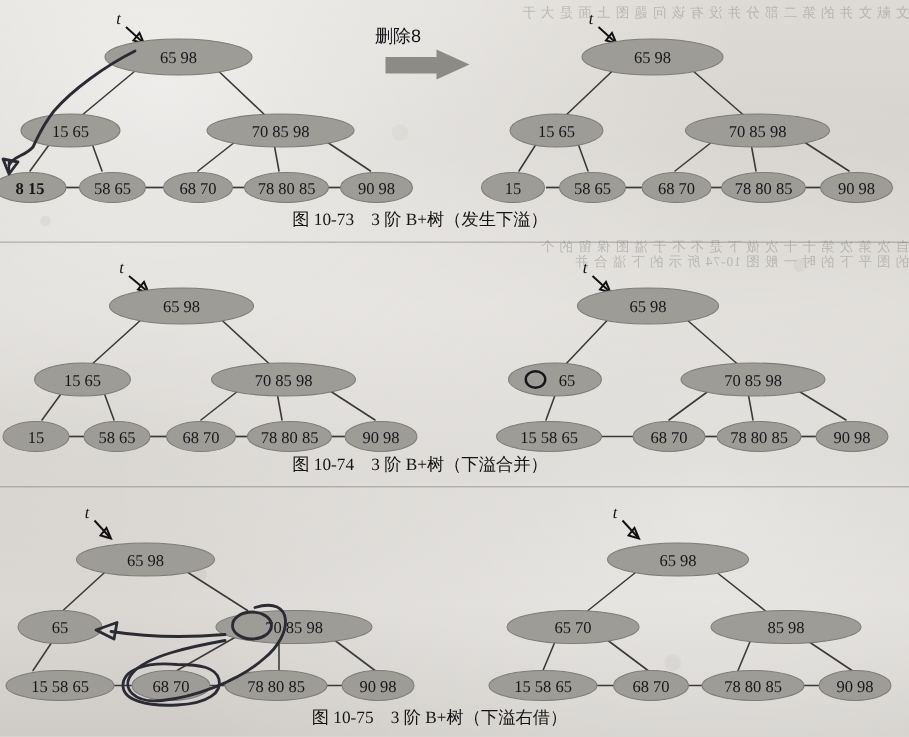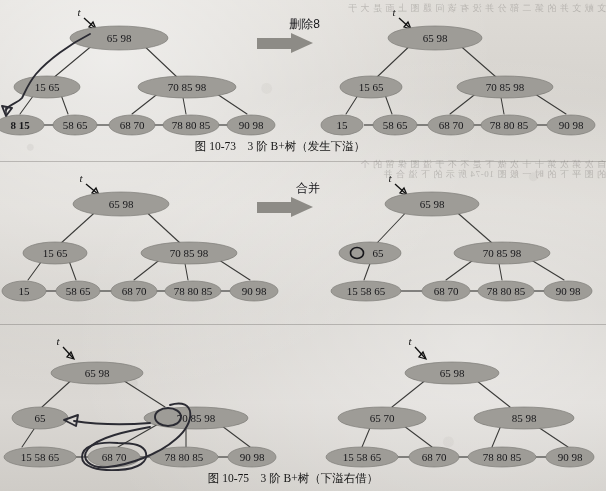--- a/index.html
+++ b/index.html
@@ -57,21 +57,21 @@
   .key.bold{font-weight:bold;}
   .tlabel{
     font-family:"Liberation Serif","DejaVu Serif",serif;
     font-style:italic;font-size:11px;fill:#111;text-anchor:middle;
   }
   .tarrow{stroke:#111;stroke-width:1.3;fill:none;}
   .pen{stroke:#2b2b33;stroke-width:1.9;fill:none;stroke-linecap:round;stroke-linejoin:round;}
   .pen-thin{stroke:#2b2b33;stroke-width:1.5;fill:none;stroke-linecap:round;}
   .hole{fill:none;stroke:#16161a;stroke-width:1.6;}
 
-  .op{position:absolute;text-align:right;}
+  .op{position:absolute;text-align:left;}
   .op-label{
     font-family:"Liberation Sans","DejaVu Sans",sans-serif;
     font-size:12px;color:#16161a;line-height:1;margin-bottom:3px;
     white-space:nowrap;
   }
   .op-arrow{position:relative;width:56px;height:20px;margin:0 auto;}
   .op-arrow .shaft{
     position:absolute;left:0;top:5px;width:38px;height:11px;background:#8d8b86;
   }
   .op-arrow .head{
@@ -242,27 +242,20 @@
       <ellipse class="node-ell" cx="134" cy="121" rx="23" ry="10"></ellipse>
       <text class="key" x="134" y="125">68 70</text>
 
       <ellipse class="node-ell" cx="193" cy="121" rx="28" ry="10"></ellipse>
       <text class="key" x="193" y="125">78 80 85</text>
 
       <ellipse class="node-ell" cx="254" cy="121" rx="24" ry="10"></ellipse>
       <text class="key" x="254" y="125">90 98</text>
     </svg>
 
-    <div class="op" style="left:250px;top:20px;width:70px;">
-      <div class="op-label">合并</div>
-      <div class="op-arrow">
-        <div class="shaft"></div>
-          <div class="head"></div>
-      </div>
-    </div>
 
     <svg class="tree" style="left:320px;top:8px;" width="286" height="132" viewBox="0 0 286 132">
       <text class="tlabel" x="70" y="12">t</text>
       <path class="tarrow" d="M75,14 L86,24"></path>
       <path class="tarrow" d="M87,25 L80,23 L84,18 Z" fill="#111"></path>
 
       <path class="edge" d="M92,36 L56,74"></path>
       <path class="edge" d="M132,38 L172,73"></path>
       <path class="edge" d="M52,88 L44,110"></path>
       <path class="edge" d="M156,88 L126,110"></path>
@@ -289,20 +282,21 @@
       <ellipse class="node-ell" cx="126" cy="121" rx="24" ry="10"></ellipse>
       <text class="key" x="126" y="125">68 70</text>
 
       <ellipse class="node-ell" cx="186" cy="121" rx="28" ry="10"></ellipse>
       <text class="key" x="186" y="125">78 80 85</text>
 
       <ellipse class="node-ell" cx="248" cy="121" rx="24" ry="10"></ellipse>
       <text class="key" x="248" y="125">90 98</text>
     </svg>
 
+    <div class="caption" style="top:140px;">图 10-74    3 阶 B+树（下溢合并）</div>
   </div>
 
   <div class="divider" style="top:324px;"></div>
 
   <div class="panel" style="top:325px;height:166px;">
 
     <svg class="tree" style="left:0;top:6px;" width="300" height="140" viewBox="0 0 300 140">
       <text class="tlabel" x="58" y="14">t</text>
       <path class="tarrow" d="M63,16 L73,27"></path>
       <path class="tarrow" d="M74,28 L67,26 L71,21 Z" fill="#111"></path>

